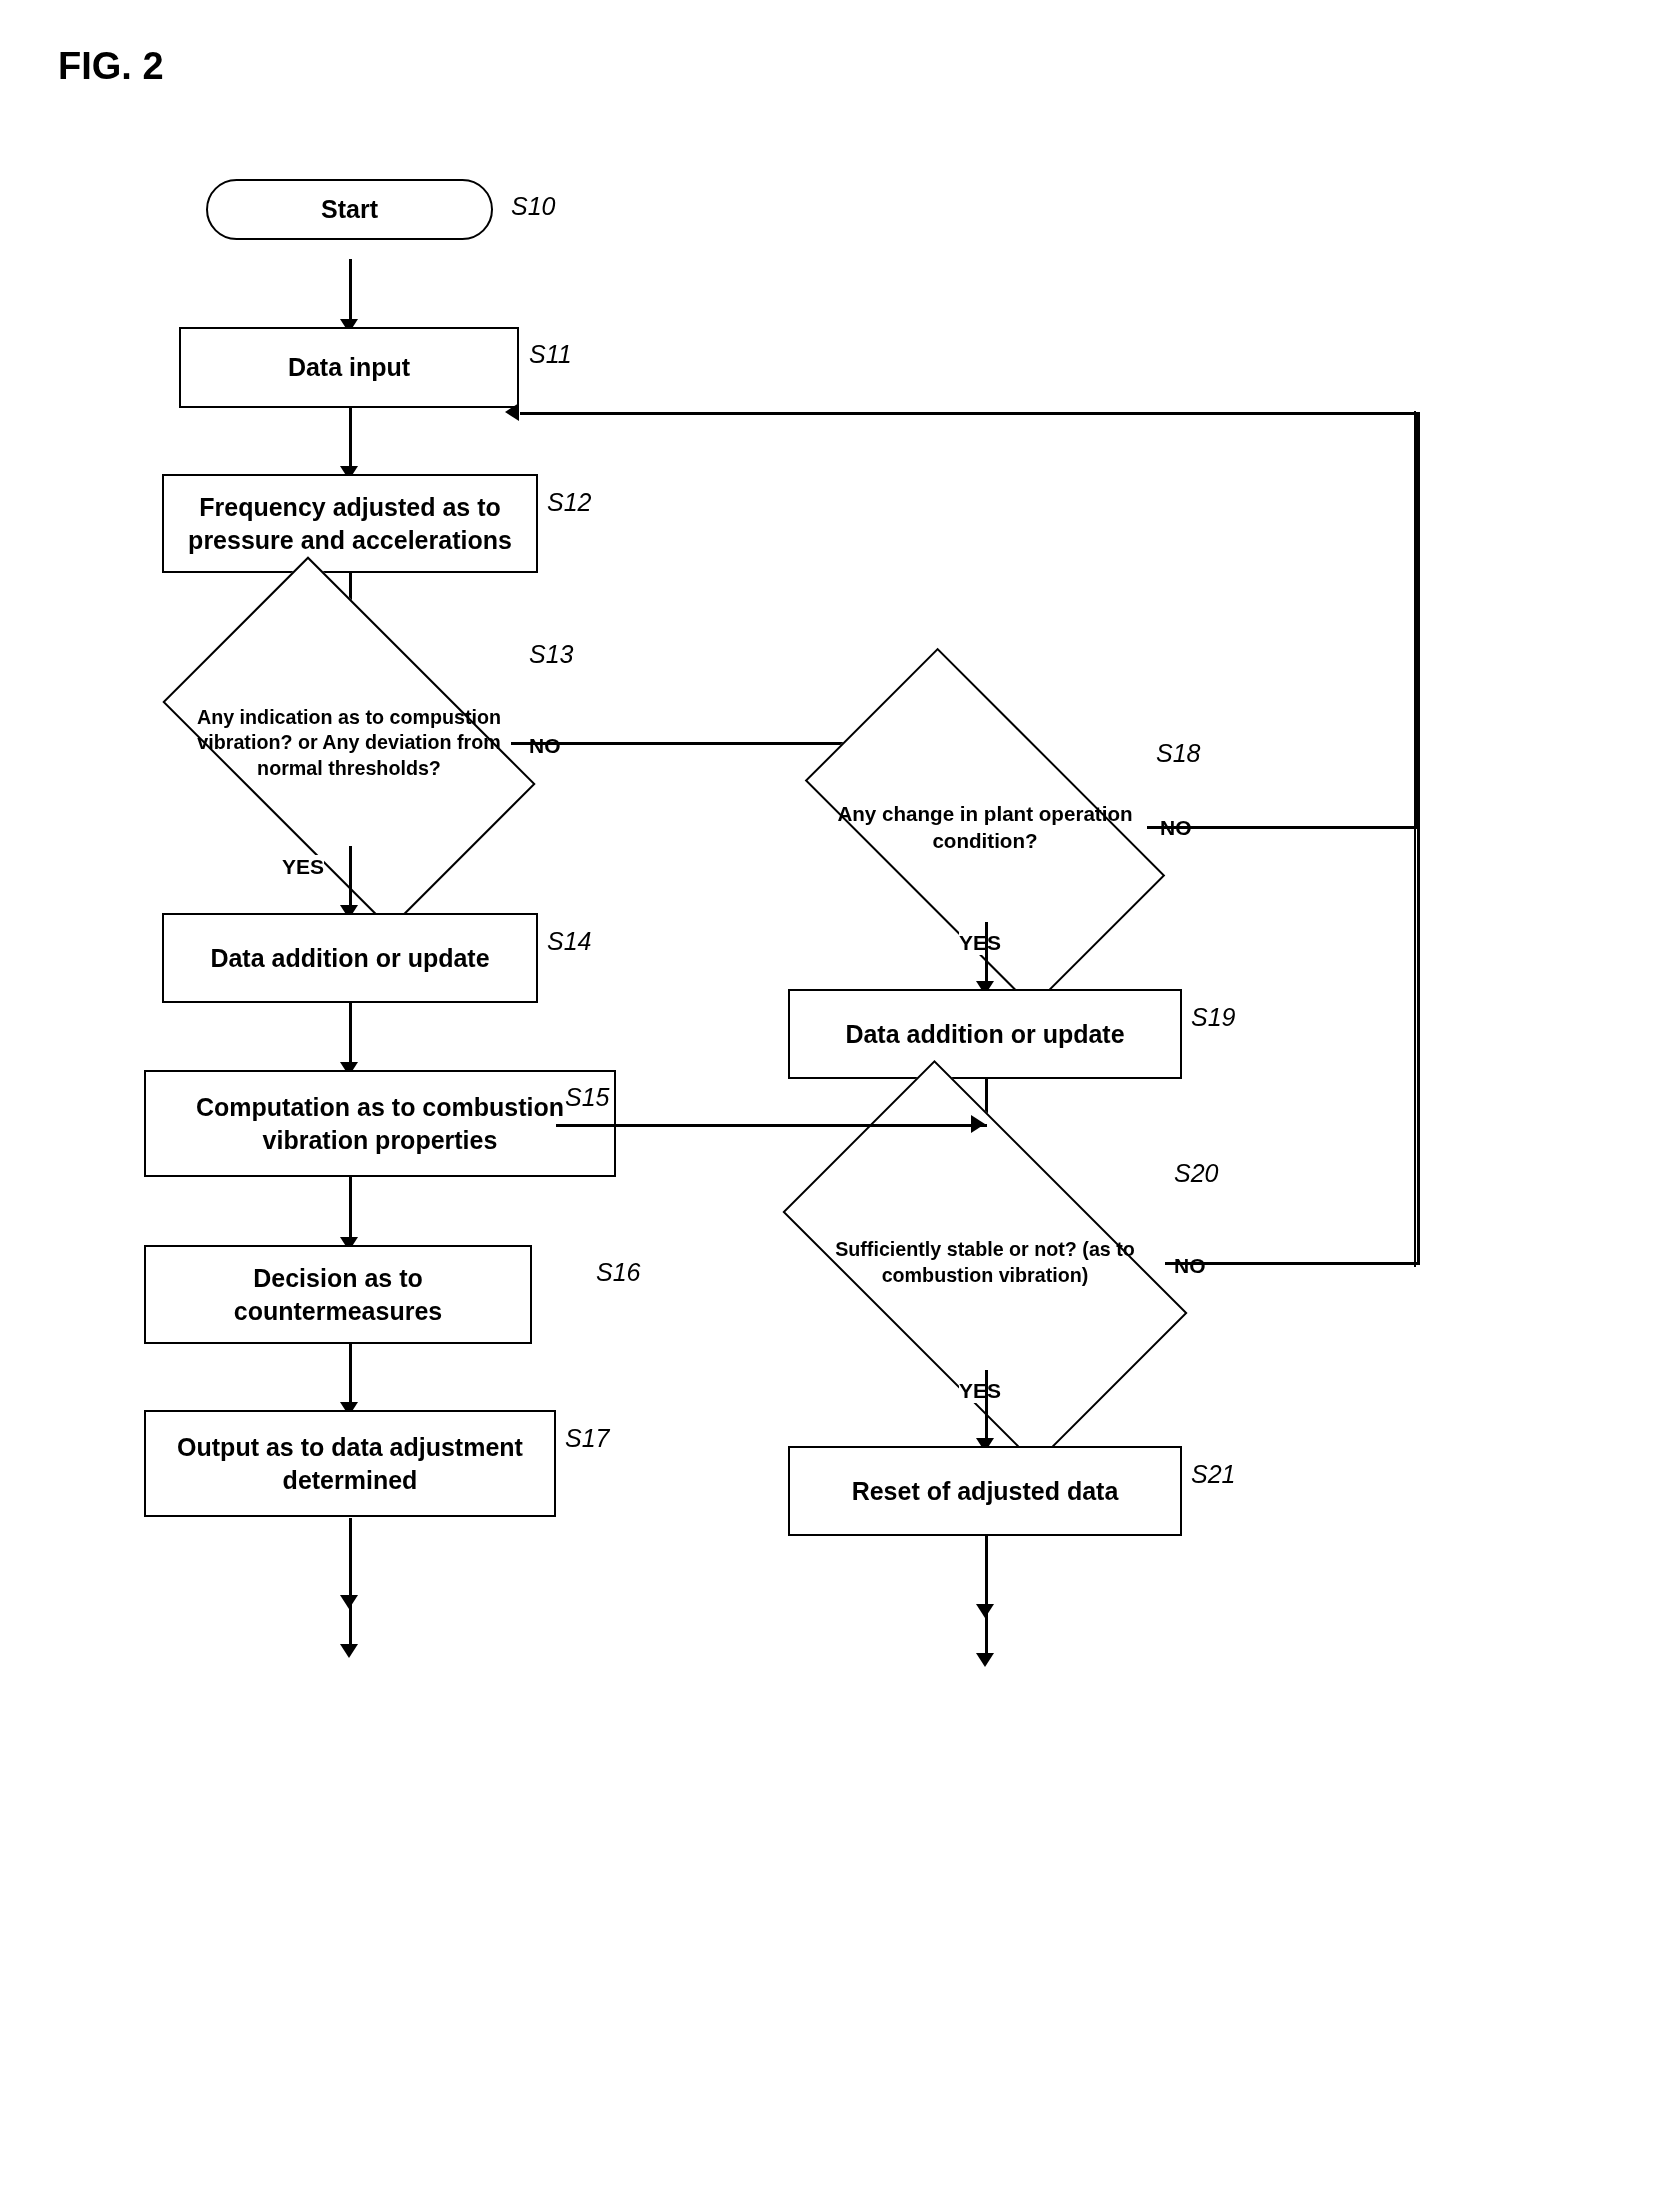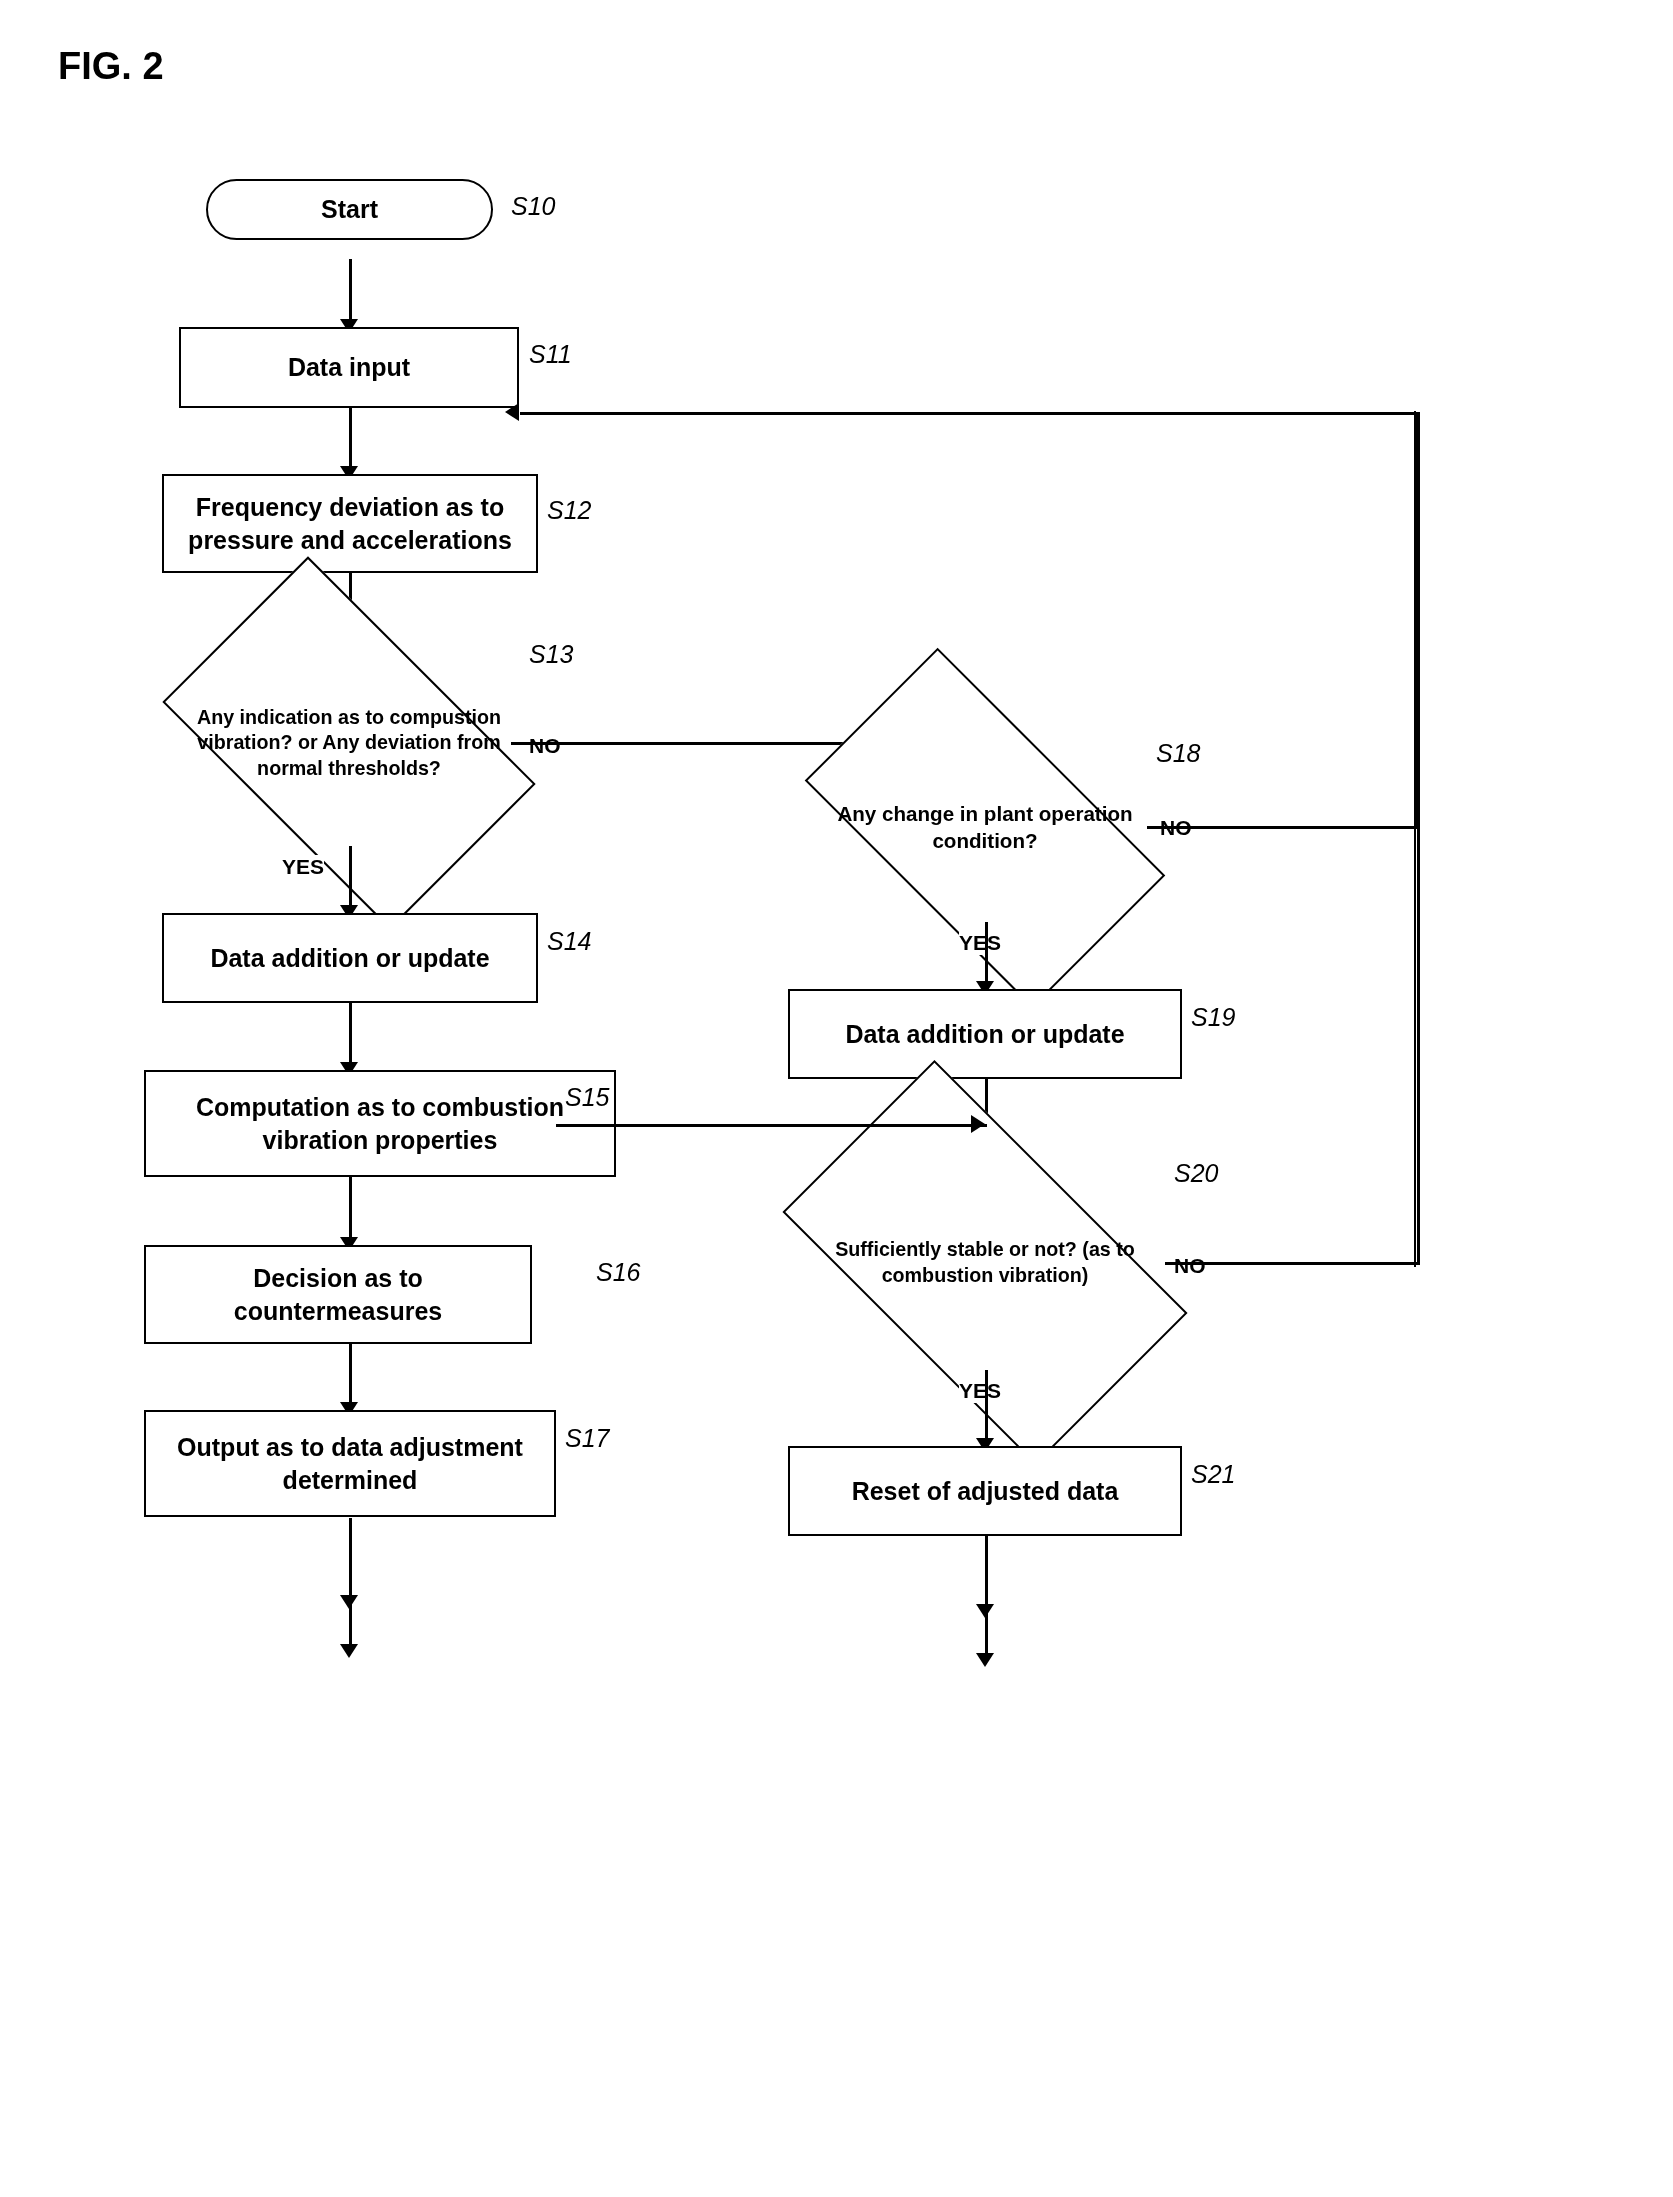--- a/index.html
+++ b/index.html
@@ -147,24 +147,24 @@
       <span>Data input</span>
     </div>
     <div class="step-label" style="left:457px; top:197px;">
       <span>S11</span>
     </div>
 
     <div class="arrow-line arrow-v" style="left:277px; top:264px; height:63px;"></div>
     <div class="arrowhead-down" style="left:268px; top:323px;"></div>
 
     <div class="shape rect" style="left:90px; top:331px; width:376px; height:99px;">
-      <span>Frequency deviation as to
+      <span>Frequency adjusted as to
 pressure and accelerations</span>
     </div>
-    <div class="step-label" style="left:475px; top:353px;">
+    <div class="step-label" style="left:475px; top:345px;">
       <span>S12</span>
     </div>
 
     <div class="arrow-line arrow-v" style="left:277px; top:430px; height:72px;"></div>
     <div class="arrowhead-down" style="left:268px; top:498px;"></div>
 
     <div class="shape diamond" style="left:116px; top:497px; width:322px; height:206px; border:2.7px solid #000;">
       <div class="diamond-inner">
         <span style="font-size:19.7px; font-weight:bold; line-height:1.3;">Any indication
 as to compustion vibration? or

